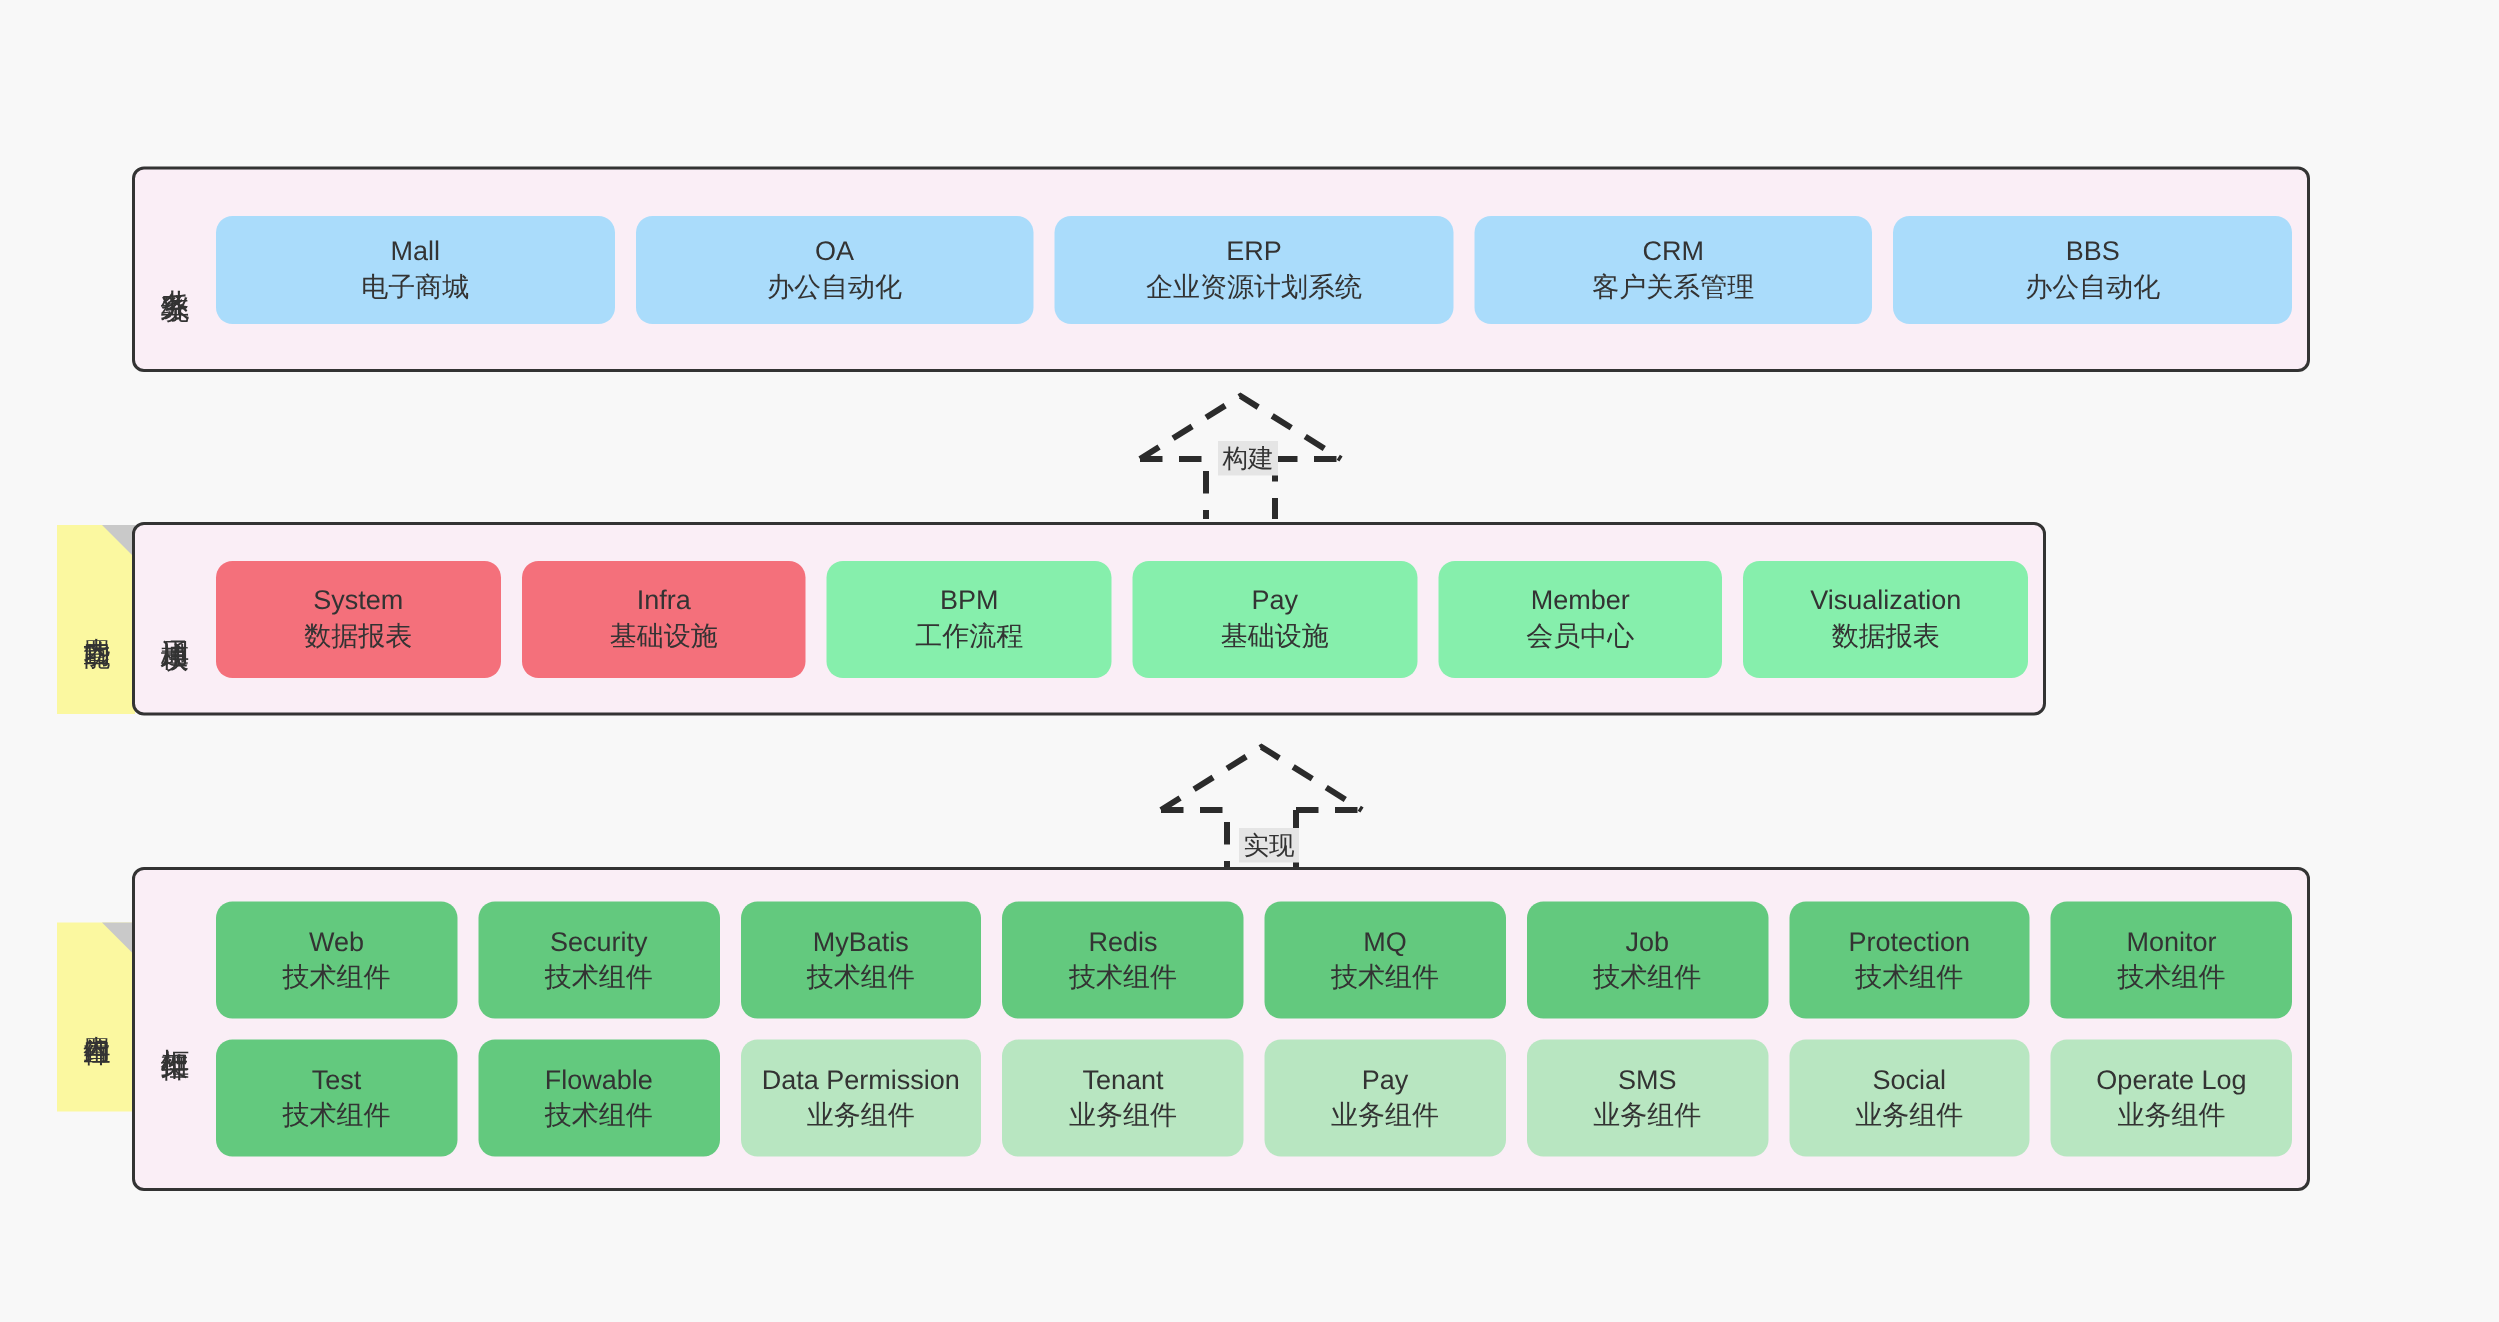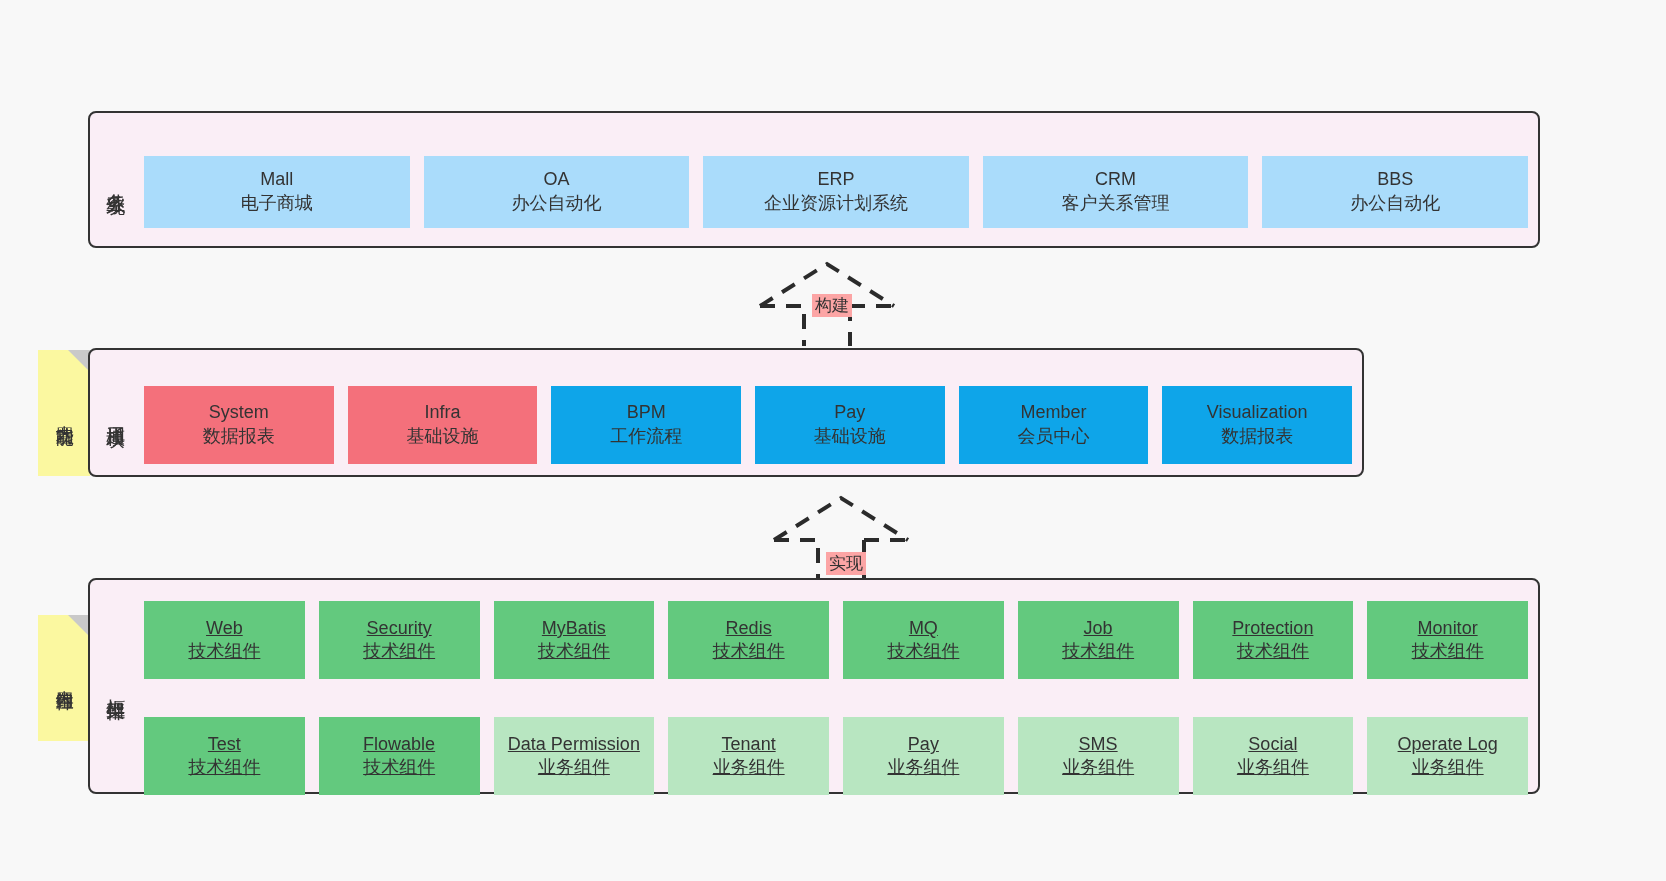--- a/index.html
+++ b/index.html
@@ -60,57 +60,56 @@
   }
 
   .row {
     display: flex;
     gap: 14px;
     align-items: stretch;
   }
 
   .card {
     flex: 1 1 0;
-    border-radius: 0;
+    border-radius: 11px;
     display: flex;
     flex-direction: column;
     align-items: center;
     justify-content: center;
     text-align: center;
     font-size: 18px;
     line-height: 1.28;
     color: #333333;
     box-sizing: border-box;
     padding: 6px 4px;
     user-select: none;
-    margin-top: 24px;
   }
   .card .card-title { display: block; }
   .card .card-sub { display: block; }
 
   
   .c-blue       { background: #aadcfb; }
   .c-red        { background: #f4707b; }
-  .c-pink       { background: #0ea5e9; }
+  .c-pink       { background: #86efac; }
   .c-green      { background: #63c97e; }
   .c-lightgreen { background: #b8e6c1; }
 
   
   #layer-business { left: 88px;  top: 111px; width: 1452px; height: 137px; }
   #layer-business .card { height: 72px; }
 
   #layer-modules  { left: 88px;  top: 348px; width: 1276px; height: 129px; }
   #layer-modules .card { height: 78px; }
 
   #layer-framework{ left: 88px;  top: 578px; width: 1452px; height: 216px; }
   #layer-framework .card { height: 78px; }
 
   #layer-business .layer-body { padding-left: 2px; }
   #layer-modules .layer-body  { padding-left: 2px; }
-  #layer-framework .layer-body{ padding-left: 2px; text-decoration: underline; }
+  #layer-framework .layer-body{ padding-left: 2px; }
 
   
   .note {
     position: absolute;
     width: 52px;
     background: #fbf8a0;
     box-sizing: border-box;
     display: flex;
     align-items: center;
     justify-content: center;
@@ -137,21 +136,21 @@
   #note-components { left: 38px; top: 615px; height: 126px; }
 
   
   .arrow-wrap {
     position: absolute;
   }
   .arrow-label {
     position: absolute;
     font-size: 17px;
     color: #333333;
-    background: #fca5a5;
+    background: #e5e5e5;
     padding: 0 3px;
     white-space: nowrap;
     user-select: none;
   }
   #arrow-build { left: 752px; top: 258px; width: 150px; height: 88px; }
   #arrow-build .arrow-label { left: 60px; top: 36px; }
 
   #arrow-impl  { left: 766px; top: 492px; width: 150px; height: 88px; }
   #arrow-impl  .arrow-label { left: 60px; top: 36px; margin-top: 24px; }
 </style>

